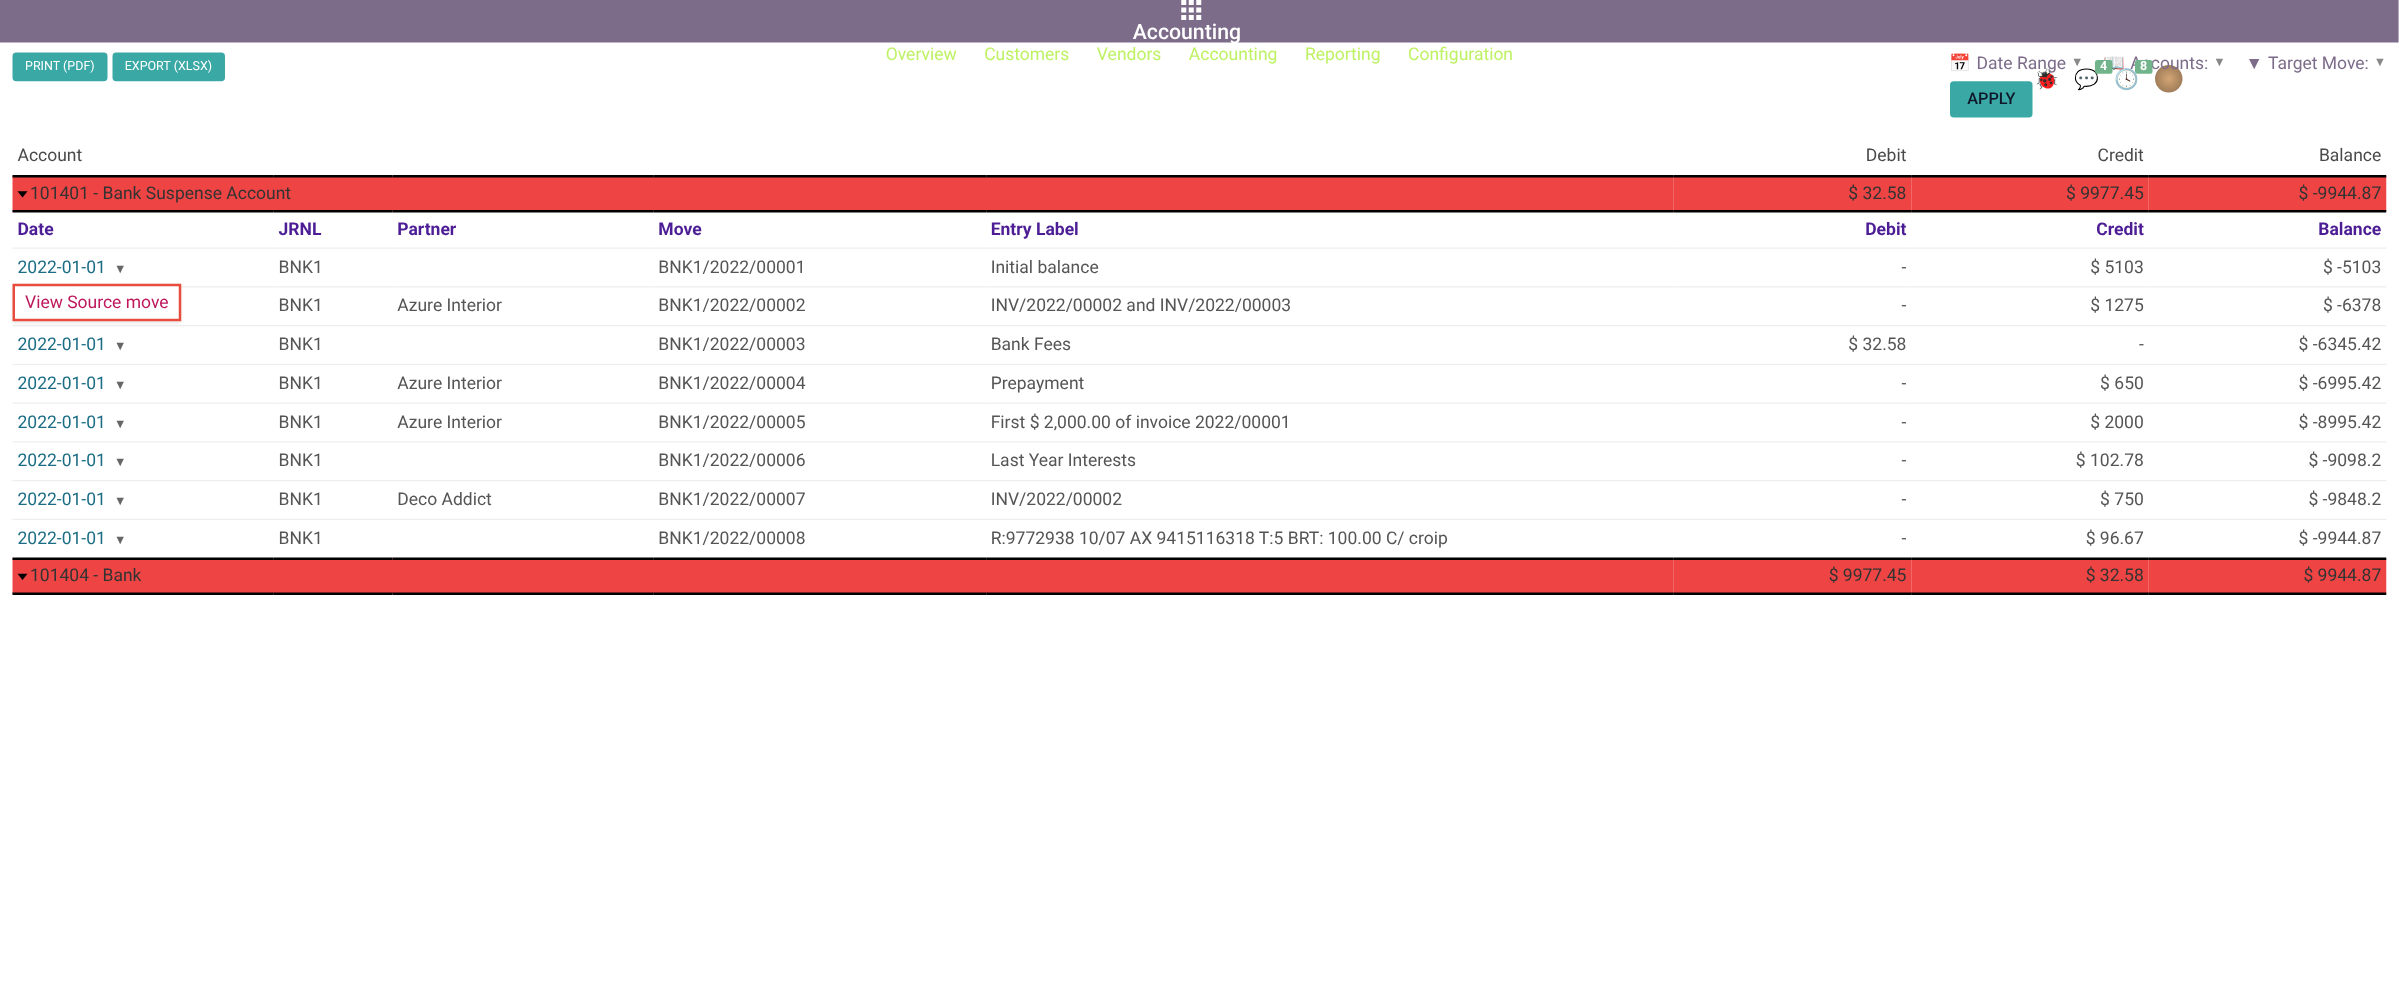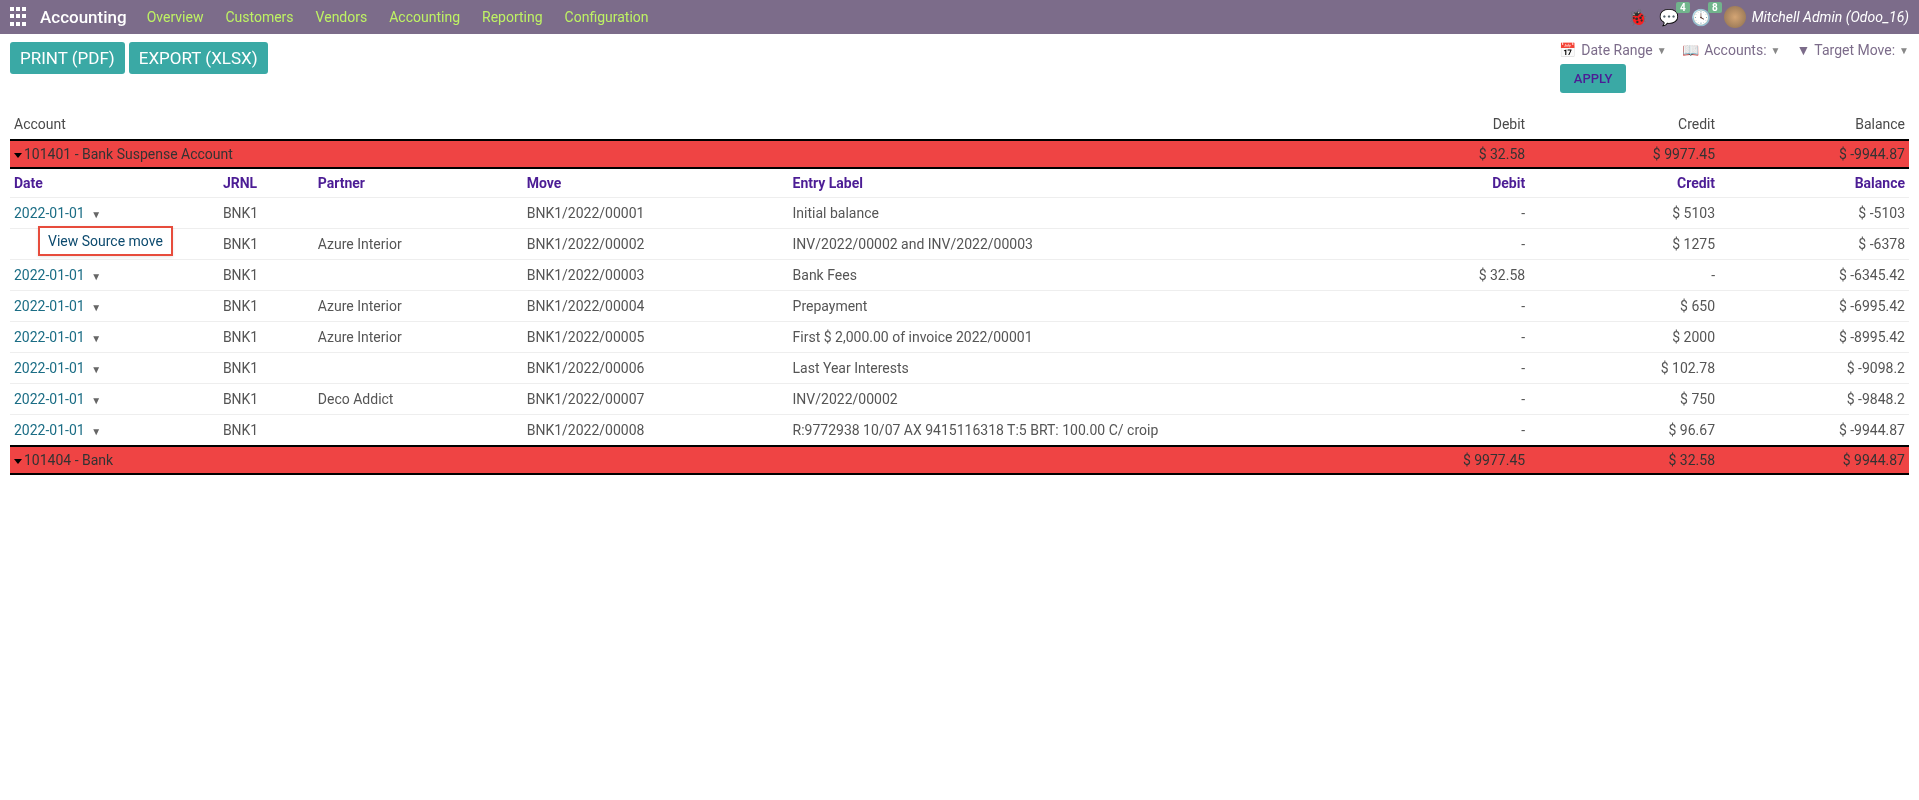--- a/index.html
+++ b/index.html
@@ -5,42 +5,43 @@
     * { margin: 0; padding: 0; box-sizing: border-box; font-family: -apple-system, BlinkMacSystemFont, "Segoe UI", Roboto, sans-serif; }
     body { font-size: 13px; color: #333; background: #fff; }
     
     .top-nav {
       background: #7c6c8a;
       height: 34px;
       display: flex;
       align-items: center;
       padding: 0 10px;
       color: #fff;
+      flex-direction: column;
     }
     .app-icon { width: 20px; height: 20px; display: flex; flex-wrap: wrap; gap: 2px; margin-right: 10px; cursor: pointer; }
     .app-icon span { width: 4px; height: 4px; background: #fff; }
     .brand { font-size: 17px; font-weight: 500; margin-right: 20px; }
     .nav-menu { display: flex; gap: 22px; font-size: 14px; }
     .nav-menu a { color: #bef264; text-decoration: none; cursor: pointer; }
     .nav-right { margin-left: auto; display: flex; align-items: center; gap: 12px; }
     .nav-icon { font-size: 16px; cursor: pointer; position: relative; }
     .badge { position: absolute; top: -6px; right: -10px; background: #71b48c; color: #fff; font-size: 10px; padding: 0 4px; border-radius: 2px; font-weight: bold;}
     .user { display: flex; align-items: center; gap: 6px; cursor: pointer; font-size: 14px; font-style: italic;}
     .avatar { width: 22px; height: 22px; border-radius: 50%; background: radial-gradient(circle, #d4a574, #8a6d4f); }
     
     .content { padding: 8px 10px; }
     .page-title { font-size: 28px; color: #4a4a4a; margin: 8px 0 16px 0; font-weight: 500;}
     
     .toolbar { display: flex; align-items: flex-start; margin-bottom: 16px; }
     .toolbar-left { display: flex; gap: 4px; }
-    .btn-teal { background: #3aa9a5; color: #fff; border: none; padding: 6px 10px; font-size: 17px; cursor: pointer; border-radius: 3px; }
+    .btn-teal { background: #3aa9a5; color: #fff; border: none; padding: 6px 10px; font-size: 10px; cursor: pointer; border-radius: 3px; }
     .toolbar-right { margin-left: auto; display: flex; align-items: flex-start; flex-wrap: wrap; gap: 16px;}
     .filter { color: #7c6c8a; font-size: 14px; cursor: pointer; display: inline-flex; align-items: center; gap: 4px;}
     .caret-down { font-size: 10px; color: #888; }
-    .apply-btn { background: #3aa9a5; color: #4c1d95; border: none; padding: 7px 14px; font-size: 13px; cursor: pointer; border-radius: 3px; font-weight: 500;}
+    .apply-btn { background: #3aa9a5; color: #0f172a; border: none; padding: 7px 14px; font-size: 13px; cursor: pointer; border-radius: 3px; font-weight: 500;}
     
     table { width: 100%; border-collapse: collapse; }
     th, td { text-align: left; padding: 7px 4px; font-size: 14px; }
     th { font-weight: 400; color: #4a4a4a; }
     .hdr-row th { border-bottom: 1px solid #ddd; }
     .num { text-align: right; }
     
     .acct-row { border-top: 2px solid #000; border-bottom: 2px solid #000; background: #ef4444; }
     .acct-row td { padding: 5px 4px; }
     .tri { display: inline-block; width: 0; height: 0; border-left: 4px solid transparent; border-right: 4px solid transparent; border-top: 5px solid #000; margin-right: 2px; vertical-align: middle;}
@@ -48,26 +49,25 @@
     .sub-hdr th { color: #4c1d95; font-weight: 700; padding-top:6px; padding-bottom:6px;}
     .line td { border-top: 1px solid #eee; color: #555; }
     .date-link { color: #1b6d85; cursor: pointer; }
     .date-link .caret { font-size: 10px; margin-left: 3px; color: #666; }
     
     .popup {
       position: absolute;
       background: #fff;
       border: 2px solid #e74c3c;
       padding: 5px 8px;
-      color: #0c4a6e;
+      color: #be185d;
       font-size: 14px;
       cursor: pointer;
       z-index: 10;
       box-shadow: 0 1px 3px rgba(0,0,0,0.1);
-      margin-left: 28px;
     }
   </style>
 </head>
 <body>
 
 <div class="top-nav">
   <div class="app-icon">
     <span></span>
       <span></span>
       <span></span>

